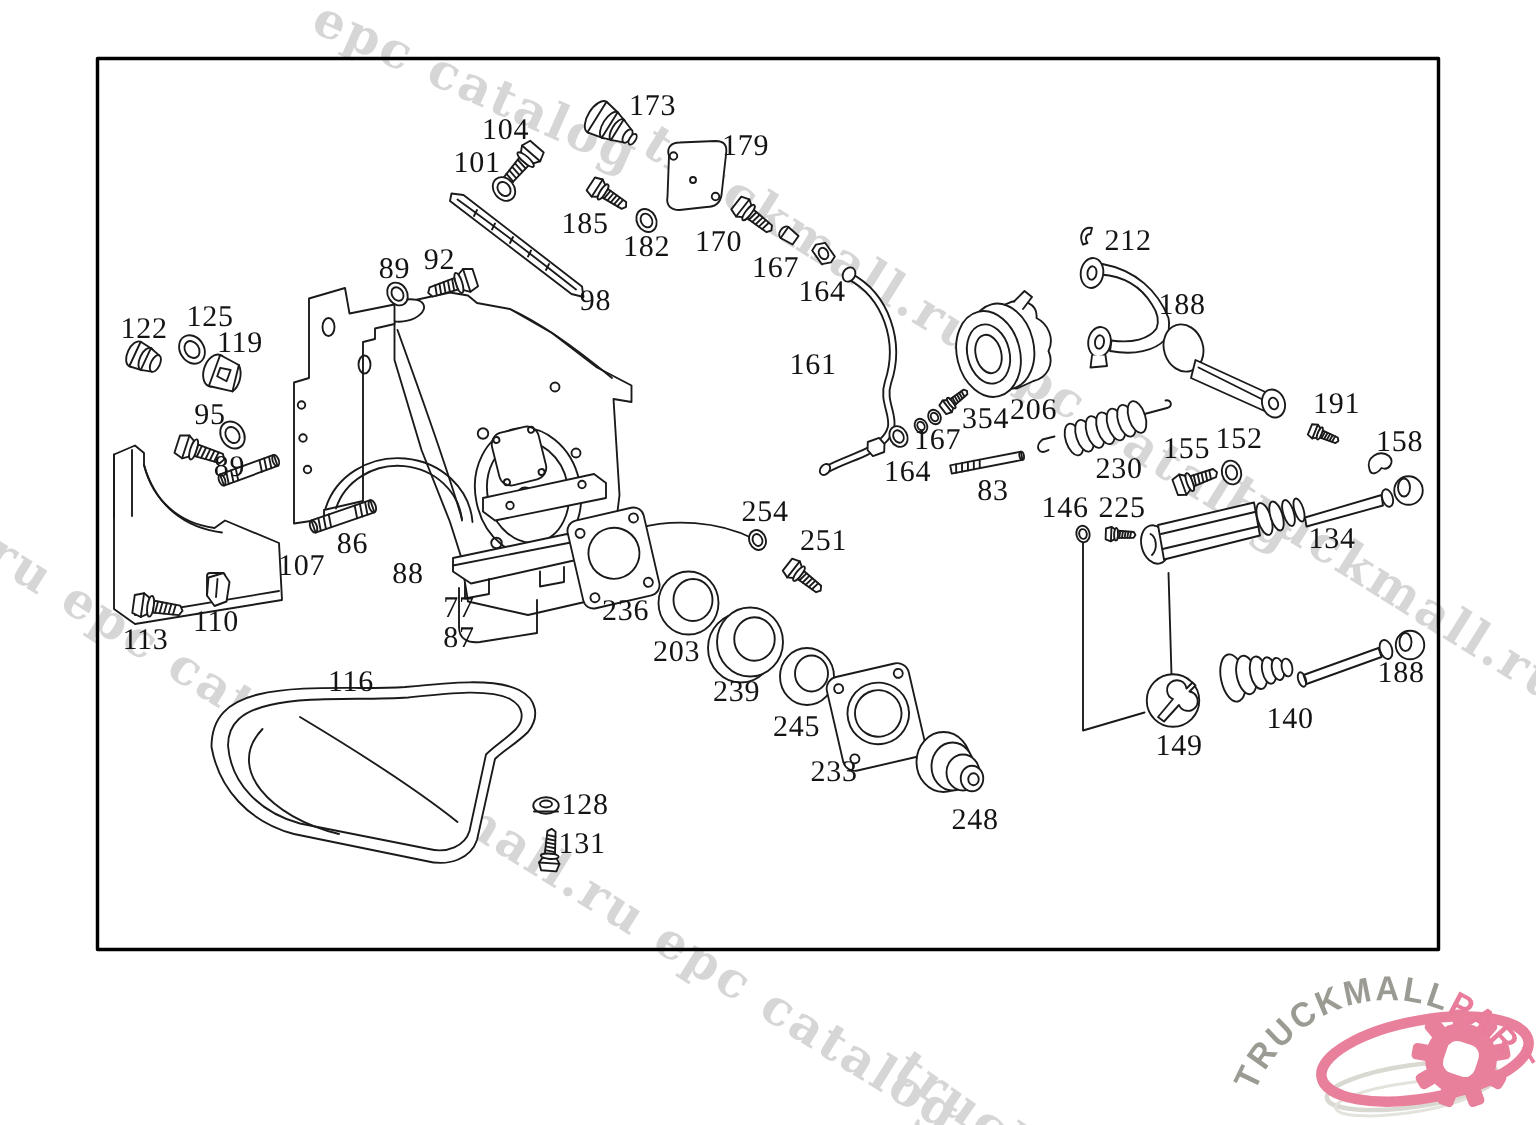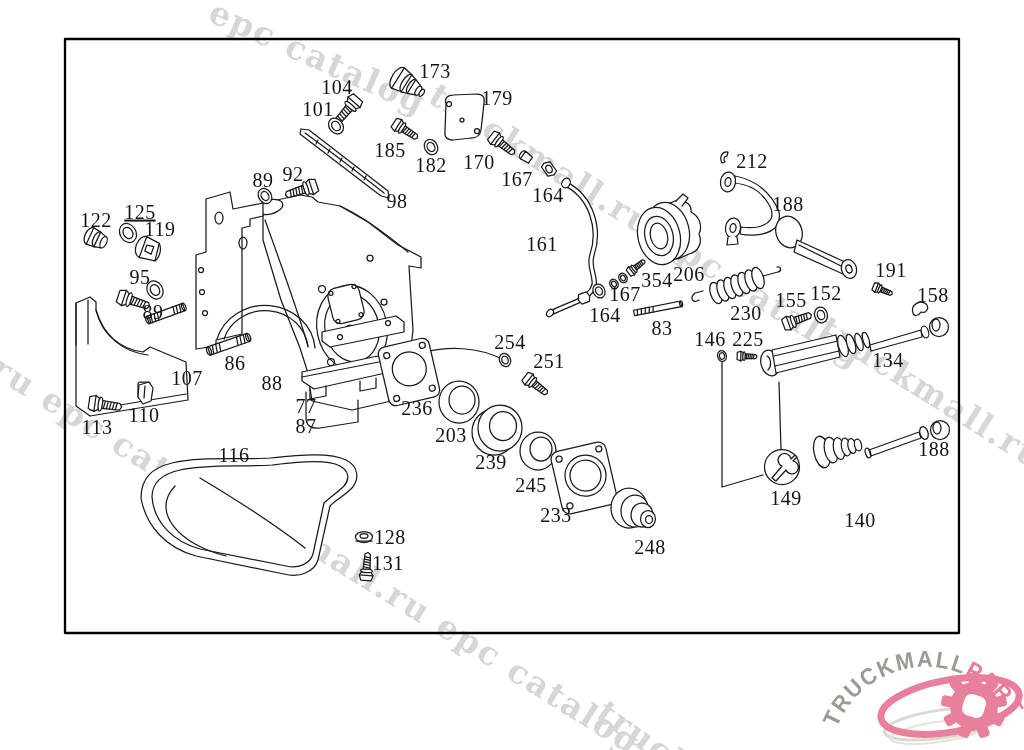--- a/index.html
+++ b/index.html
@@ -315,27 +315,27 @@
       <span class="plabel" style="left: 497px; top: 99px;">179</span>
       <span class="plabel" style="left: 390px; top: 151px;">185</span>
       <span class="plabel" style="left: 431px; top: 166px;">182</span>
       <span class="plabel" style="left: 479px; top: 163px;">170</span>
       <span class="plabel" style="left: 517px; top: 180px;">167</span>
       <span class="plabel" style="left: 548px; top: 196px;">164</span>
       <span class="plabel" style="left: 397px; top: 202px;">98</span>
       <span class="plabel" style="left: 263px; top: 181px;">89</span>
       <span class="plabel" style="left: 293px; top: 175px;">92</span>
       <span class="plabel" style="left: 96px; top: 221px;">122</span>
-      <span class="plabel" style="left: 140px; top: 213px; text-decoration: underline;">125</span>
+      <span class="plabel" style="left: 140px; top: 213px;">125</span>
       <span class="plabel" style="left: 160px; top: 230px;">119</span>
       <span class="plabel" style="left: 116px; top: 278px; margin-left: 24px;">95</span>
       <span class="plabel" style="left: 153px; top: 313px;">89</span>
       <span class="plabel" style="left: 235px; top: 364px;">86</span>
       <span class="plabel" style="left: 236px; top: 384px; margin-left: 36px;">88</span>
-      <span class="plabel" style="left: 187px; top: 379px; text-align: center;">107</span>
+      <span class="plabel" style="left: 201px; top: 379px; text-align: center;">107</span>
       <span class="plabel" style="left: 144px; top: 416px;">110</span>
       <span class="plabel" style="left: 97px; top: 428px;">113</span>
       <span class="plabel" style="left: 234px; top: 456px;">116</span>
       <span class="plabel" style="left: 306px; top: 407px;">77</span>
       <span class="plabel" style="left: 306px; top: 427px;">87</span>
       <span class="plabel" style="left: 390px; top: 538px;">128</span>
       <span class="plabel" style="left: 388px; top: 564px;">131</span>
       <span class="plabel" style="left: 542px; top: 245px;">161</span>
       <span class="plabel" style="left: 625px; top: 295px;">167</span>
       <span class="plabel" style="left: 605px; top: 316px;">164</span>
@@ -346,21 +346,21 @@
       <span class="plabel" style="left: 788px; top: 205px;">188</span>
       <span class="plabel" style="left: 746px; top: 314px;">230</span>
       <span class="plabel" style="left: 791px; top: 301px;">155</span>
       <span class="plabel" style="left: 826px; top: 294px;">152</span>
       <span class="plabel" style="left: 891px; top: 271px;">191</span>
       <span class="plabel" style="left: 933px; top: 296px;">158</span>
       <span class="plabel" style="left: 888px; top: 361px;">134</span>
       <span class="plabel" style="left: 710px; top: 340px;">146</span>
       <span class="plabel" style="left: 748px; top: 340px;">225</span>
       <span class="plabel" style="left: 786px; top: 499px;">149</span>
-      <span class="plabel" style="left: 860px; top: 481px; margin-top: 40px;">140</span>
+      <span class="plabel" style="left: 860px; top: 481px;">140</span>
       <span class="plabel" style="left: 934px; top: 450px;">188</span>
       <span class="plabel" style="left: 417px; top: 409px;">236</span>
       <span class="plabel" style="left: 451px; top: 436px;">203</span>
       <span class="plabel" style="left: 491px; top: 463px;">239</span>
       <span class="plabel" style="left: 531px; top: 486px;">245</span>
       <span class="plabel" style="left: 556px; top: 516px;">233</span>
       <span class="plabel" style="left: 650px; top: 548px;">248</span>
       <span class="plabel" style="left: 510px; top: 343px;">254</span>
       <span class="plabel" style="left: 549px; top: 362px;">251</span>
     </div>

